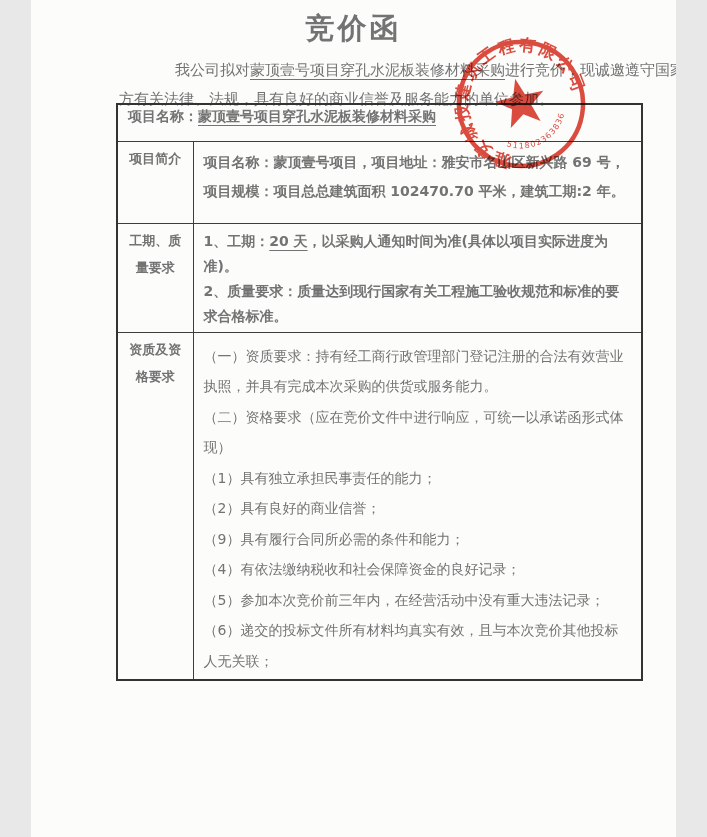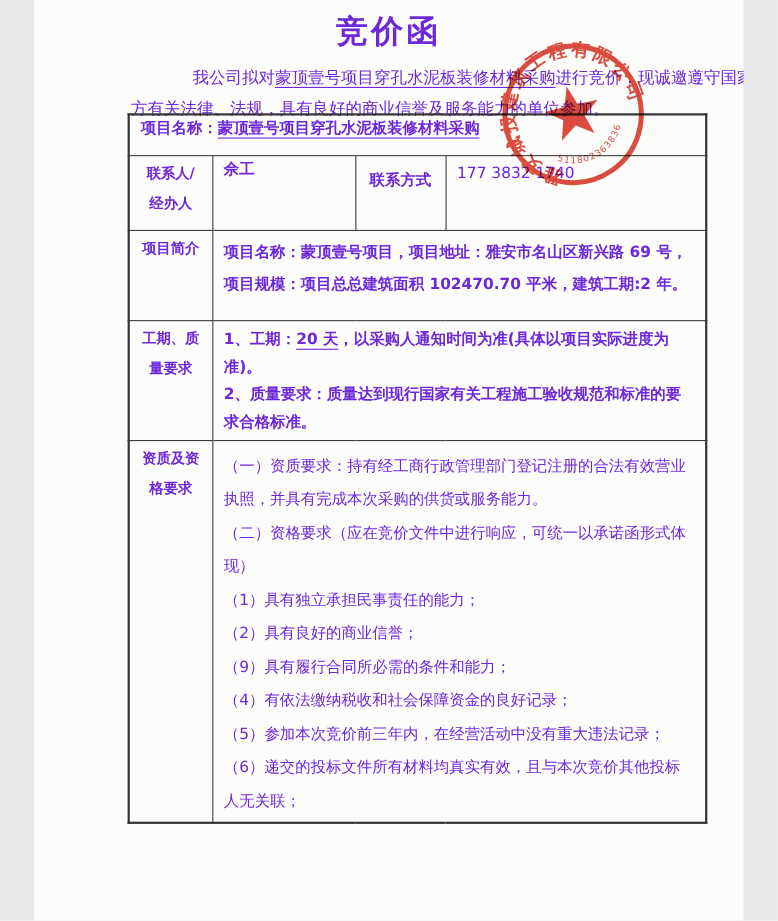--- a/index.html
+++ b/index.html
@@ -6,21 +6,21 @@
   body{
     background:#e8e8e8;
     font-family:"DejaVu Sans","Liberation Sans",sans-serif;
   }
   .page{
     position:relative;
     width:645px;height:837px;
     margin:0 auto;
     background:#fcfcfb;
     overflow:hidden;
-    color:#6d28d9;
+    color:#737373;
   }
   .doc-title{
     margin:9px 0 0 0;
     text-align:center;
     font-size:29px;
     font-weight:bold;
     letter-spacing:3px;
   }
   .intro{
     margin:7px 0 0 88px;
@@ -90,26 +90,20 @@
         <col style="width:82px">
         <col>
     </colgroup>
 
     <tbody>
         <tr class="r-one">
       <td colspan="4"><span class="cell-label">项目名称：</span><span class="u">蒙顶壹号项目穿孔水泥板装修材料采购</span></td>
     </tr>
 
 
-    <tr class="r-contact">
-      <td class="lbl">联系人/经办人</td>
-      <td class="person">佘工</td>
-      <td class="lbl" style="vertical-align:top;padding-top:8px;font-size:14px;">联系方式</td>
-      <td style="padding-top:8px;">177 3832 1740</td>
-    </tr>
 
     <tr class="r-overview">
       <td class="lbl">项目简介</td>
       <td class="content" colspan="3">项目名称：蒙顶壹号项目，项目地址：雅安市名山区新兴路 69 号，项目规模：项目总总建筑面积 102470.70 平米，建筑工期:2 年。</td>
     </tr>
 
 
     <tr class="r-schedule">
       <td class="lbl">工期、质量要求</td>
       <td class="content" colspan="3">

